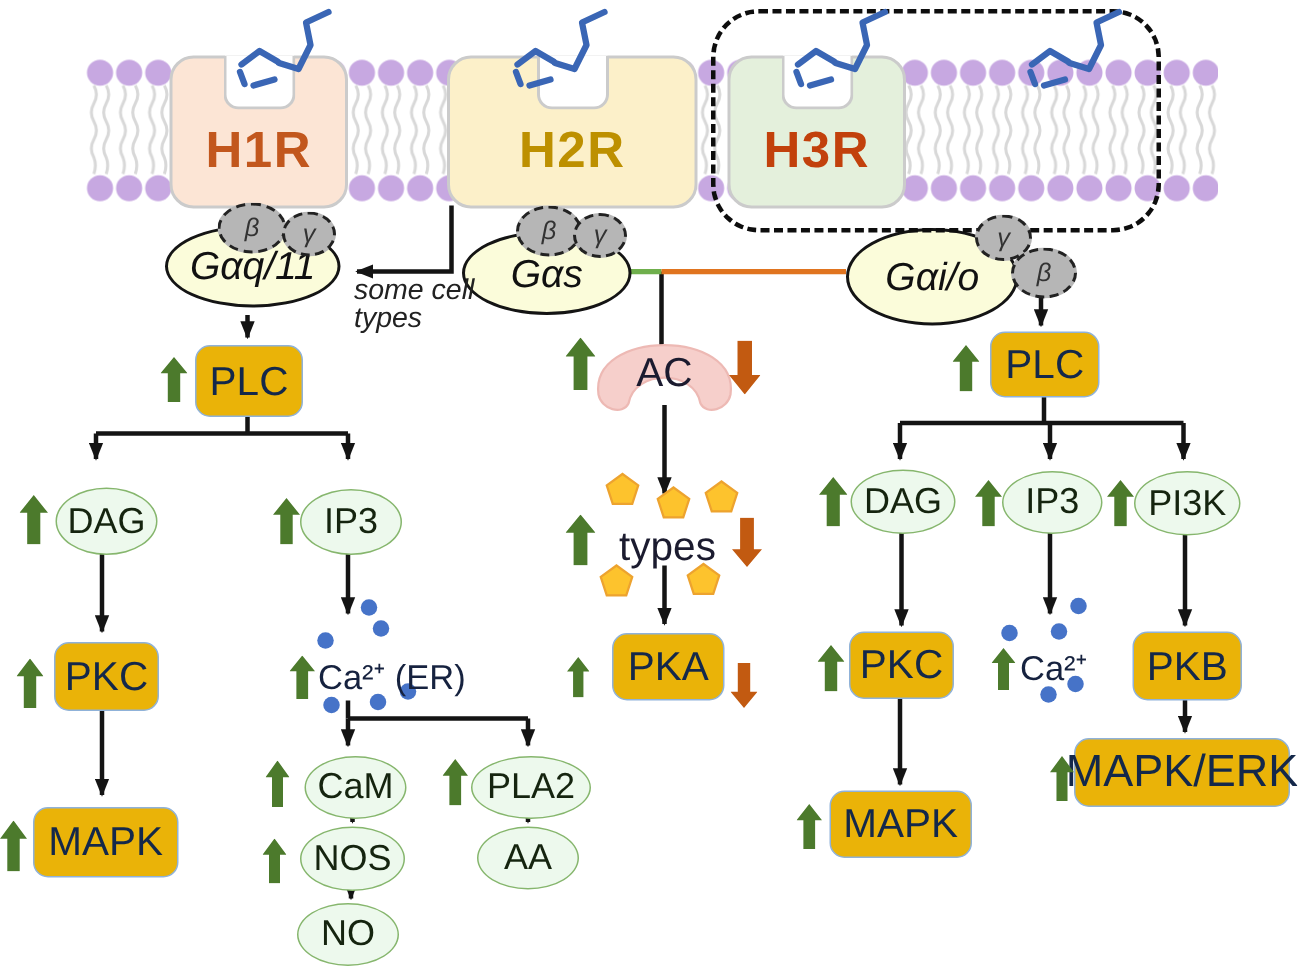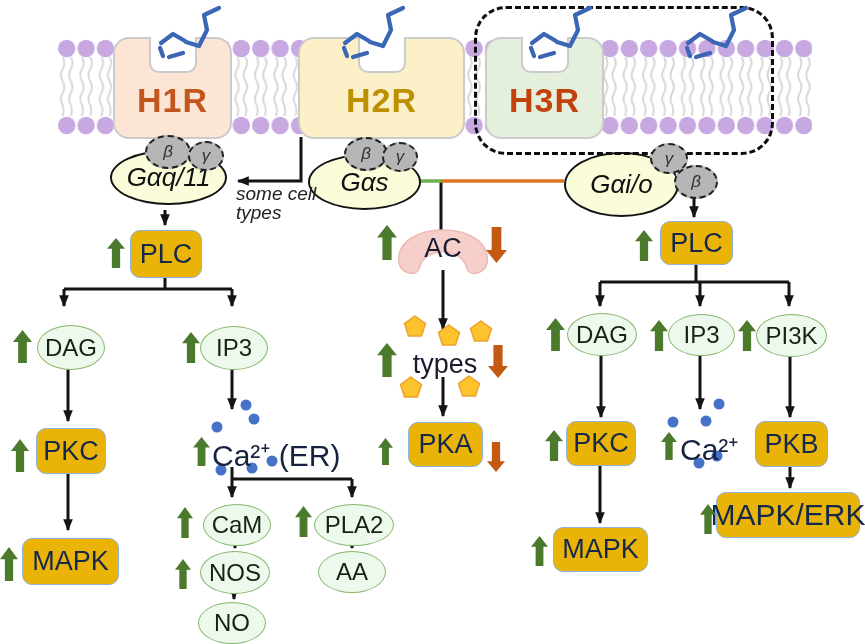--- a/index.html
+++ b/index.html
@@ -33,21 +33,21 @@
       font-size:27px;color:#14284a;z-index:2;}
   .gell{background:#edf9ed;border:1.6px solid #86b66d;border-radius:50%;
       display:flex;align-items:center;justify-content:center;
       font-size:24px;color:#15240f;z-index:2;}
 
   .up{background:#4c7a2c;z-index:2;
       clip-path:polygon(50% 0,100% 36%,73% 36%,73% 100%,27% 100%,27% 36%,0 36%);}
   .down{background:#c25a11;z-index:2;
       clip-path:polygon(50% 100%,100% 64%,73% 64%,73% 0,27% 0,27% 64%,0 64%);}
 
-  .lbl{font-size:30px;color:#16223f;z-index:2;white-space:nowrap;}
+  .lbl{font-size:23px;color:#16223f;z-index:2;white-space:nowrap;}
   .lbl.big{font-size:27px;color:#1b1b2f;}
   .note{font-style:italic;font-size:19px;color:#222;line-height:19px;z-index:2;}
 </style>
 </head>
 <body>
 
 <div class="canvas">
 
   <svg class="base" width="865" height="644" viewBox="0 0 865 644">
     <defs>

